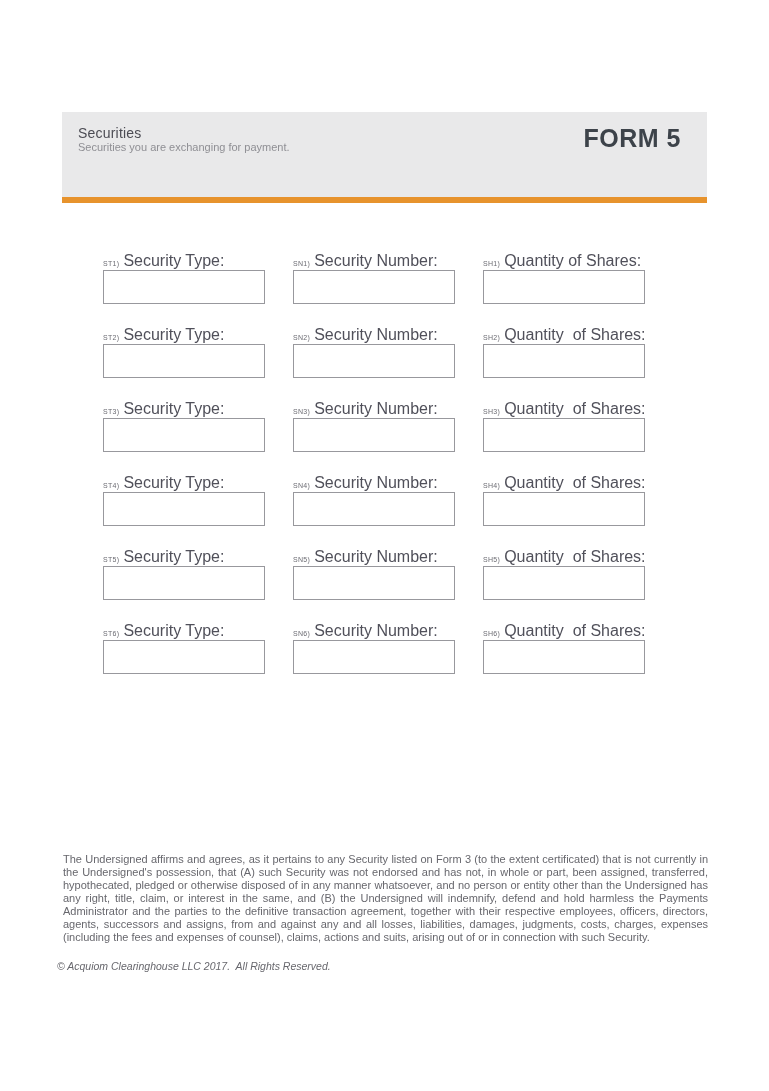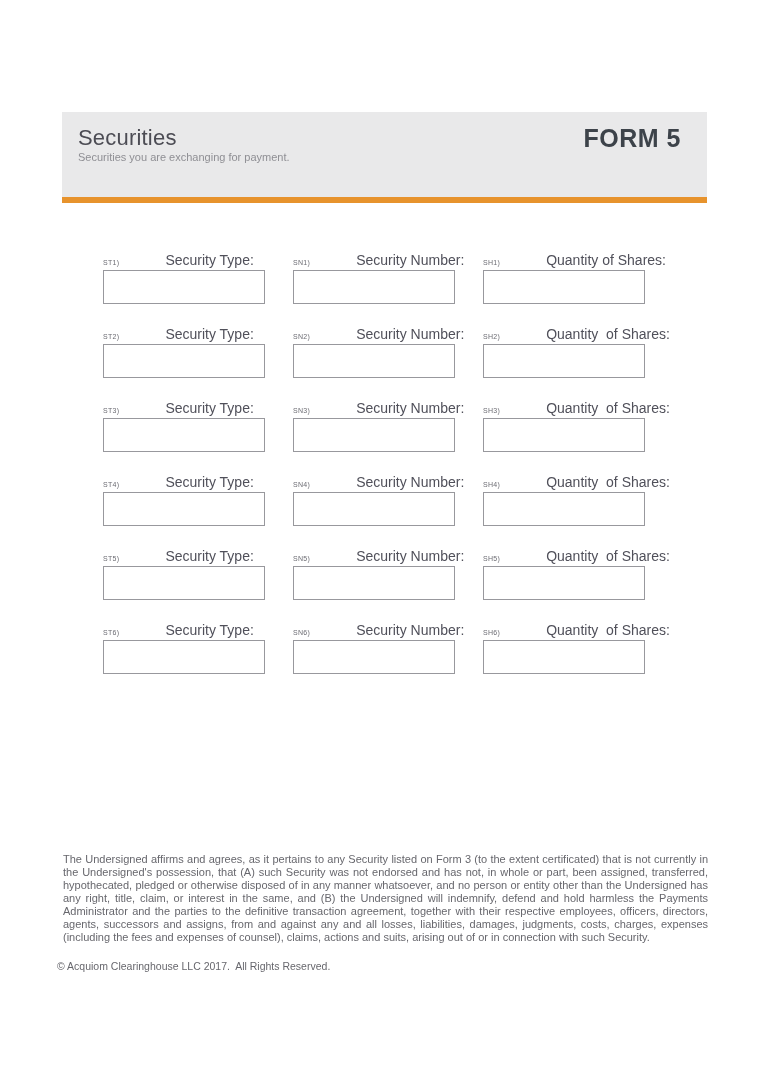--- a/index.html
+++ b/index.html
@@ -15,21 +15,21 @@
   
   .hdr {
     position: absolute; left: 62px; top: 112px;
     width: 645px; height: 85px;
     background: #e9e9ea;
     border-bottom: 6px solid #e7932d;
     display: flex; justify-content: space-between; align-items: flex-start;
   }
   .hdr-left { padding: 13px 0 0 16px; }
   .hdr-title {
-    font-size: 22px; font-weight: 400; color: #4c4c54;
+    font-size: 14px; font-weight: 400; color: #4c4c54;
     letter-spacing: 0.2px;
   }
   .hdr-sub {
     margin-top: 0; font-size: 11px; color: #8f8f94;
   }
   .form-no {
     padding: 12px 26px 0 0;
     font-size: 25px; font-weight: 700; color: #3d434a;
     letter-spacing: 0.5px;
   }
@@ -46,39 +46,39 @@
   .lbl {
     height: 14px; margin-bottom: 4px;
     display: flex; align-items: baseline;
     white-space: pre;
   }
   .pfx {
     font-size: 7px; color: #6b6b72; letter-spacing: 0.3px;
     margin-right: 4px;
   }
   .main {
-    font-size: 14px; color: #50505a; margin-left: 42px;
+    font-size: 16px; color: #50505a;
   }
   .box {
     display: block; width: 152px; height: 32px;
     border: 1px solid #98989d; background: #ffffff;
     font-family: "Liberation Sans", sans-serif;
     font-size: 13px; color: #333; padding: 0 4px;
     border-radius: 0; outline: none;
   }
 
   
   .legal {
     position: absolute; left: 63px; top: 853px; width: 645px;
     font-size: 11px; line-height: 13px;
     color: #67676d; text-align: justify;
   }
   .copyright {
     position: absolute; left: 57px; top: 960px;
-    font-size: 10.5px; color: #67676d;
+    font-size: 10.5px; font-style: italic; color: #67676d;
     white-space: pre;
   }
 </style>
 </head>
 <body>
 
 <div class="page">
 
   <header class="hdr">
     <div class="hdr-left">

